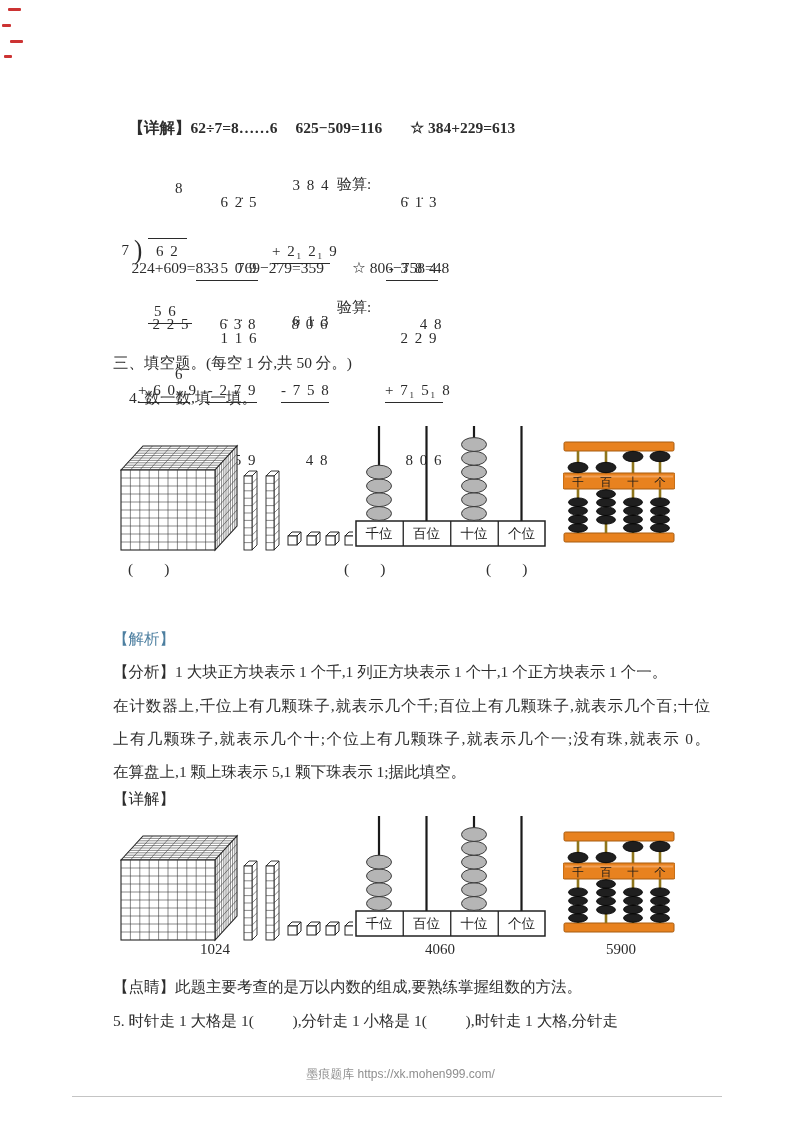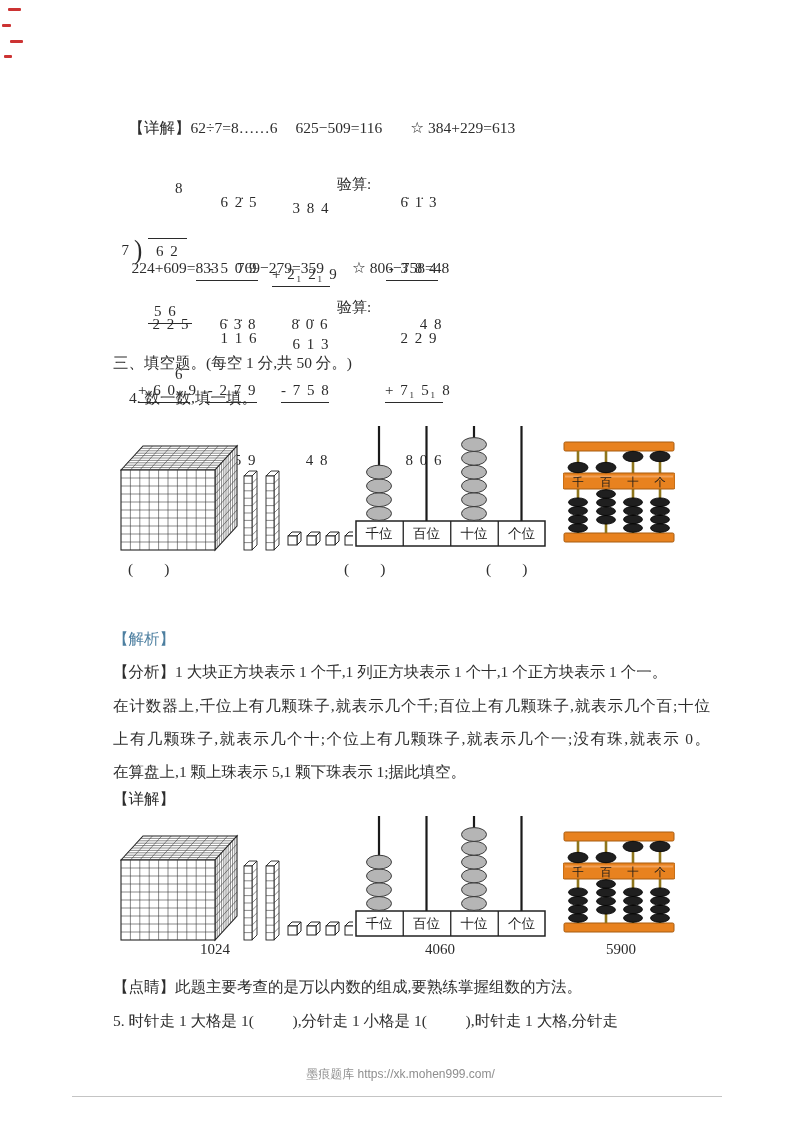--- a/index.html
+++ b/index.html
@@ -45,42 +45,42 @@
 
 <div class="page">
 
   <div>
     <i class="redmark" style="left: 8px; top: 8px; width: 13px; background: rgb(204, 51, 51);"></i>
     <i class="redmark" style="left: 2px; top: 24px; width: 9px; background: rgb(204, 51, 51);"></i>
     <i class="redmark" style="left: 10px; top: 40px; width: 13px; background: rgb(204, 51, 51);"></i>
     <i class="redmark" style="left: 4px; top: 55px; width: 8px; background: rgb(204, 51, 51);"></i>
   </div>
 
-  <div class="tline" style="left:113px;top:99px;">
+  <div class="tline" style="left:113px;top:99px;font-weight:bold;">
     <span>【详解】</span><span>62÷7=8……6</span><span class="gap1">625−509=116</span><span class="gap2">☆ 384+229=613</span>
   </div>
 
   <div class="ldiv" style="left:118px;top:138px;">
     <div class="ldq">8</div>
     <div class="ldrow">
       <span class="ldd">7</span>
       <span class="ldb">)</span>
       <span class="ldv">6 2</span>
     </div>
     <div class="ldsub">5 6</div>
     <div class="ldrem">6</div>
   </div>
 
   <div class="vmath" style="left:196px;top:147px;width:62px;">
     <div>6 2̇ 5</div>
     <div class="vb">- 5 0 9</div>
     <div>1 1 6</div>
   </div>
 
-  <div class="vmath" style="left:272px;top:153px;width:58px;">
+  <div class="vmath" style="left:272px;top:130px;width:58px;">
     <div>3 8 4</div>
     <div class="vb">+ 2₁ 2₁ 9</div>
     <div>6 1 3</div>
   </div>
 
   <div class="checklbl" style="left:337px;top:175px;">验算:</div>
 
   <div class="vmath" style="left:386px;top:147px;width:52px;">
     <div>6̇ 1̇ 3</div>
     <div class="vb">- 3 8 4</div>

